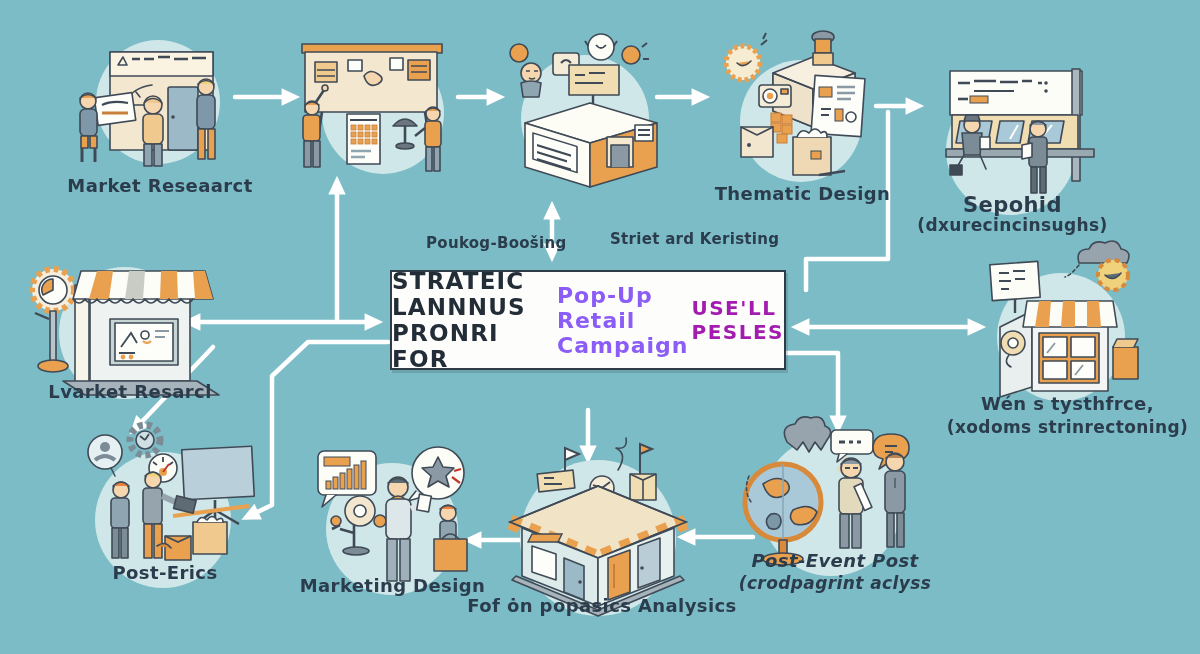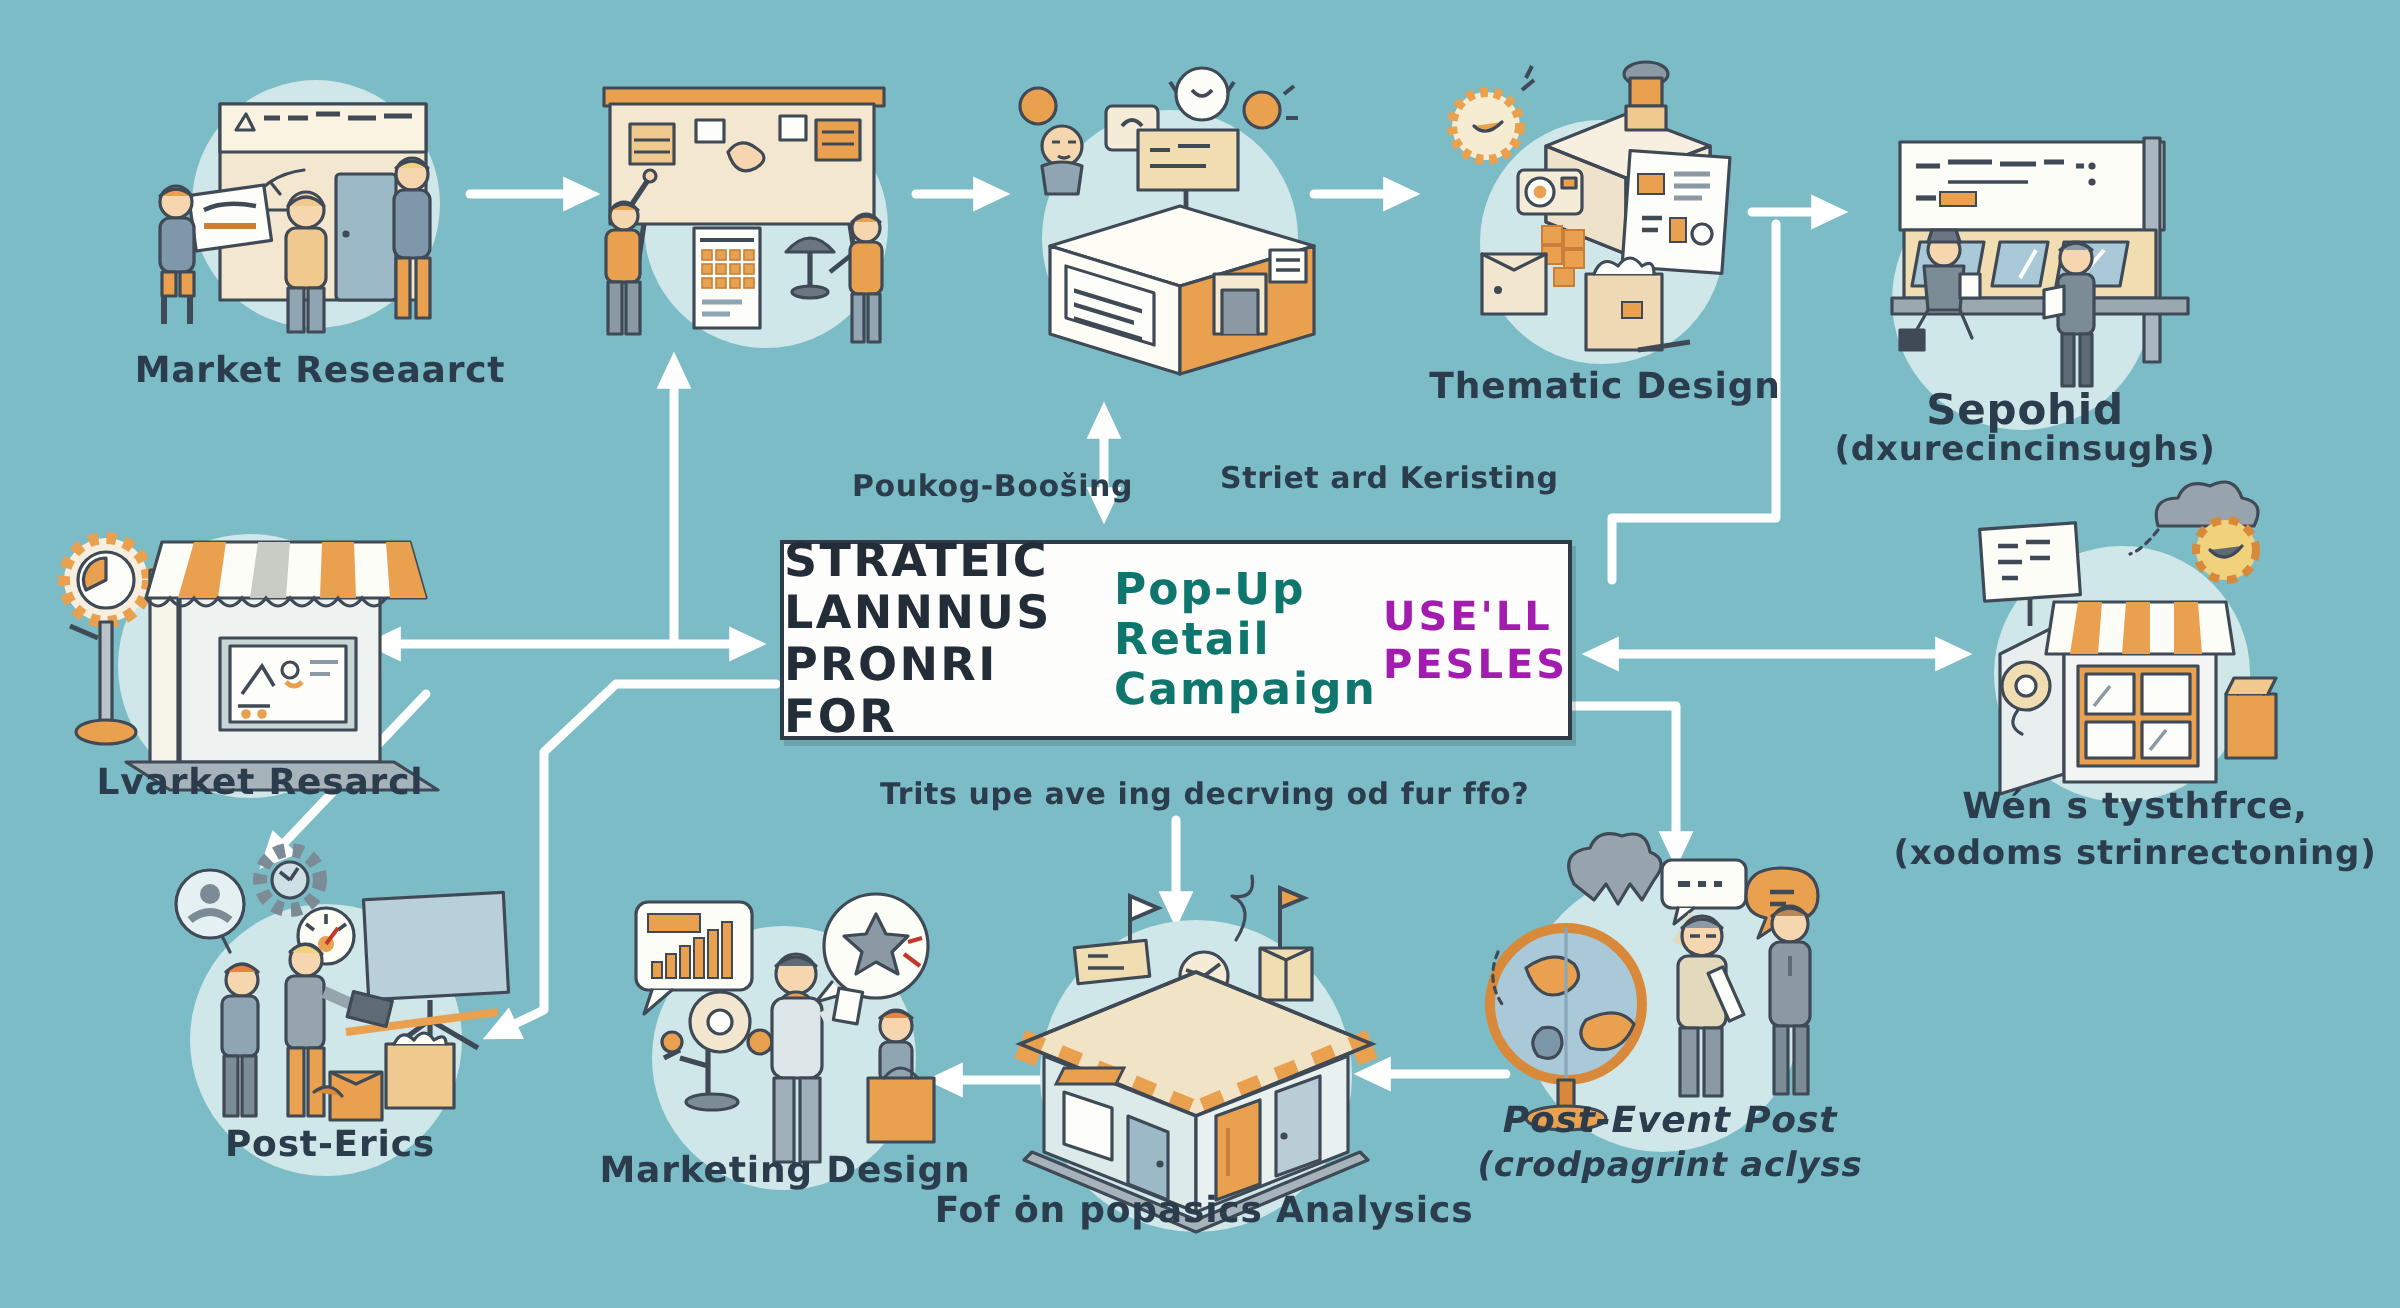--- a/index.html
+++ b/index.html
@@ -13,21 +13,21 @@
   .lbl{position:absolute;left:50%;transform:translateX(-50%);white-space:nowrap;
        color:#2b3c4c;font-weight:bold;font-size:18px;letter-spacing:.4px;text-align:center;}
   .sub{font-size:17px;}
   .float-lbl{position:absolute;white-space:nowrap;color:#2b3c4c;font-weight:bold;
        font-size:15px;letter-spacing:.3px;}
   .center-box{position:absolute;left:390px;top:270px;width:396px;height:100px;
        background:#fdfdfb;border:2.5px solid #2f3b46;box-sizing:border-box;
        display:flex;flex-direction:row;align-items:center;justify-content:center;
        gap:3px;box-shadow:2px 3px 0 rgba(40,55,65,.18);}
   .center-box .l1{font-size:23px;font-weight:800;letter-spacing:1.2px;color:#232d38;}
-  .center-box .l2{font-size:22px;font-weight:800;letter-spacing:1px;color:#0f766e;}
+  .center-box .l2{font-size:22px;font-weight:800;letter-spacing:1px;color:#8b5cf6;}
   .center-box .l3{font-size:20px;font-weight:800;letter-spacing:1.5px;color:#a21caf;}
   #arrows{position:absolute;inset:0;pointer-events:none;}
 </style>
 </head>
 <body>
 
 <div class="stage">
 
   <svg id="arrows" width="1200" height="654" viewBox="0 0 1200 654">
     <defs>
@@ -55,21 +55,20 @@
   </svg>
 
   <div class="center-box">
     <span class="l1">STRATEIC LANNNUS PRONRI FOR</span>
     <span class="l2">Pop-Up Retail Campaign</span>
     <span class="l3">USE'LL PESLES</span>
   </div>
 
   <div class="float-lbl" style="left:426px;top:234px;">Poukog-Boošing</div>
   <div class="float-lbl" style="left:610px;top:230px;">Striet ard Keristing</div>
-  <div class="float-lbl" style="left:440px;top:388px;">Trits upe ave ing decrving od fur ffo?</div>
 
   <div class="node" style="left:40px;top:25px;width:240px;height:180px;">
     <div class="bubble" style="left:56px;top:15px;width:124px;height:124px;"></div>
     <svg width="240" height="160" viewBox="0 0 240 160">
       <g>
         <rect class="o" x="70" y="27" width="103" height="98" fill="#f3e7d0"></rect>
         <rect class="o" x="70" y="27" width="103" height="24" fill="#faf3e2"></rect>
         <path class="o" d="M78,40 l5,-8 l4,8 z" fill="none"></path>
         <path d="M92,34 h8 M104,34 h10 M118,32 h12 M134,34 h14 M152,33 h14" stroke="#3f4a56" stroke-width="2.4" fill="none"></path>
         <rect class="o" x="128" y="62" width="30" height="63" fill="#9cb9c8" rx="2"></rect>

